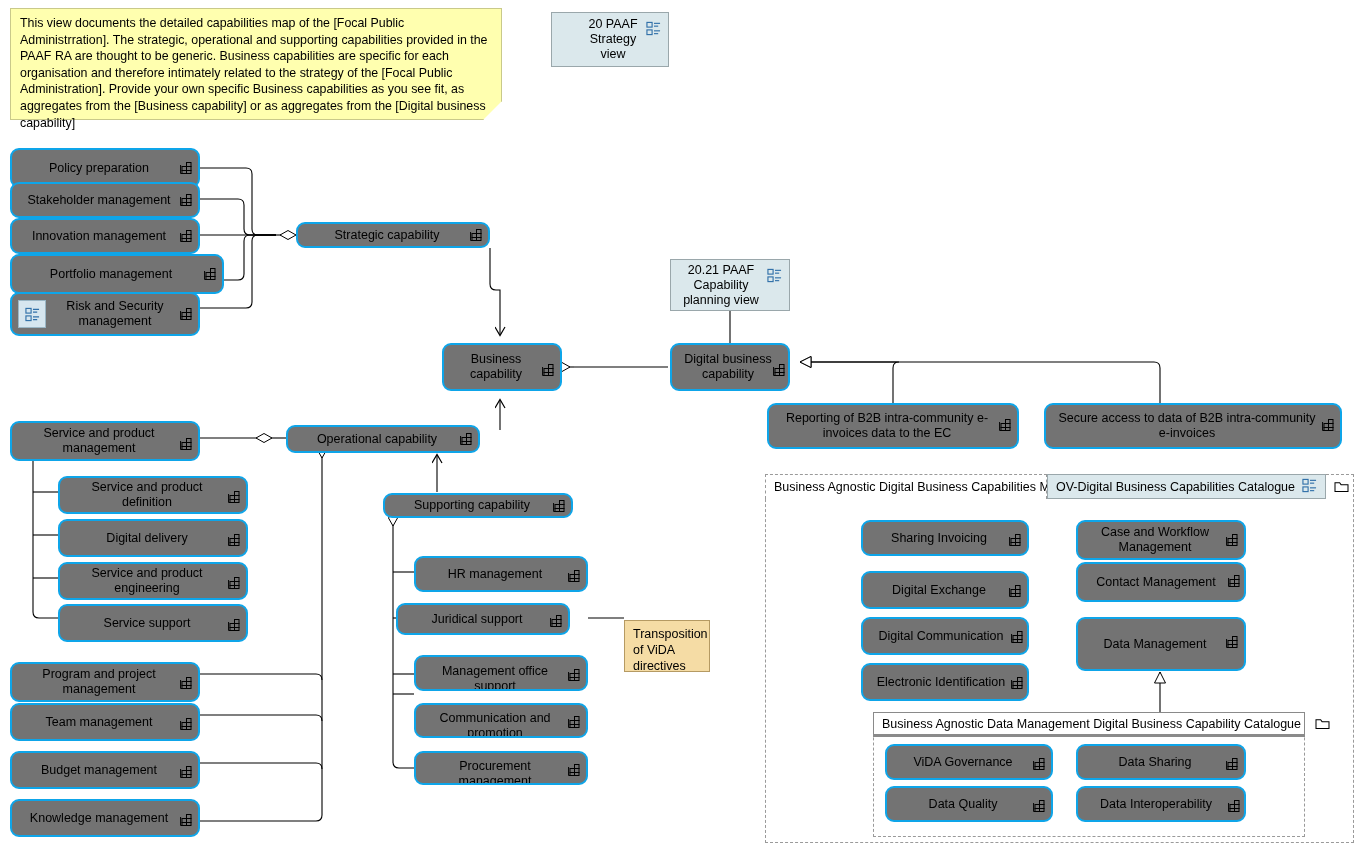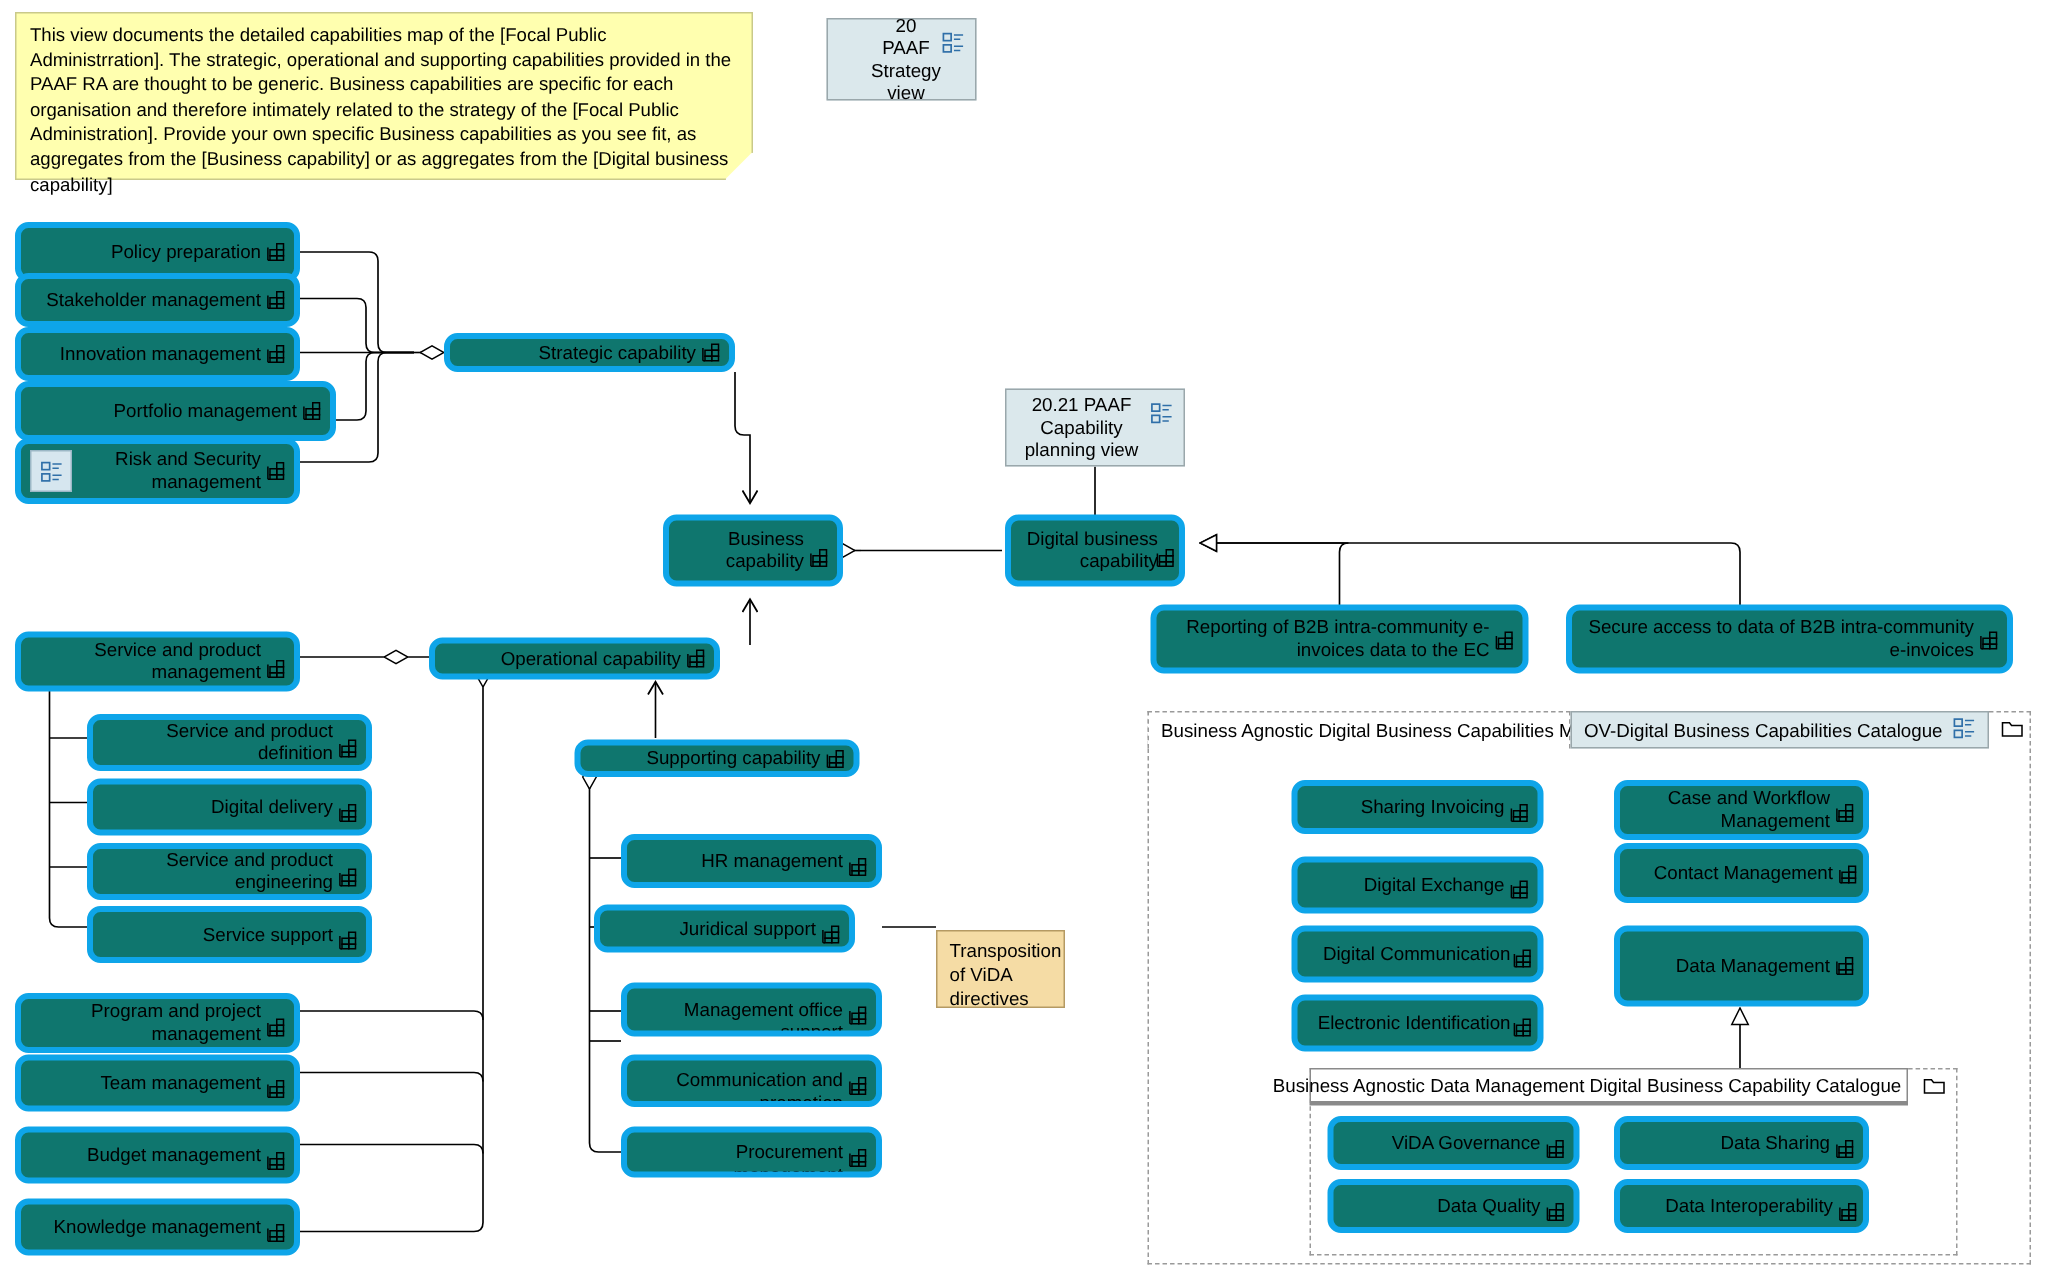--- a/index.html
+++ b/index.html
@@ -13,27 +13,27 @@
   }
   #canvas{position:absolute;left:0;top:0;width:1365px;height:855px;}
 
   
   #wires{position:absolute;left:0;top:0;width:1365px;height:855px;pointer-events:none;}
 
   
   .cap{
     position:absolute;
     box-sizing:border-box;
-    background:#0f766e;
-    border:4px solid #0ea5e9;
+    background:#737373;
+    border:2px solid #0ea5e9;
     border-radius:9px;
     display:flex;
     align-items:center;
     justify-content:center;
-    text-align:right;
+    text-align:center;
     font-size:12.5px;
     line-height:15px;
     padding:0 22px 0 10px;
     overflow:hidden;
     z-index:3;
   }
   .cap.hasviewicon{padding-left:42px;}
   .cap .lbl{display:block;width:100%;}
 
   
@@ -195,21 +195,21 @@
 
       <path d="M1160,722 V672" marker-end="url(#trihollow)"></path>
     </g>
   </svg>
 
   <div class="note" style="left:10px;top:8px;width:492px;height:112px;">
     <span>This view documents the detailed capabilities map of the [Focal Public Administrration]. The strategic, operational and supporting capabilities provided in the PAAF RA are thought to be generic. Business capabilities are specific for each organisation and therefore intimately related to the strategy of the [Focal Public Administration]. Provide your own specific Business capabilities as you see fit, as aggregates from the [Business capability] or as aggregates from the [Digital business capability]</span>
     <span class="fold"></span>
   </div>
 
-  <div class="viewbox" style="left:551px;top:12px;width:100px;height:55px;padding-left:32px;">
+  <div class="viewbox" style="left:551px;top:12px;width:118px;height:55px;padding-left:32px;">
     <span style="white-space:pre-line;">20 PAAF
 Strategy view</span>
     <span class="vicon">
       <svg class="viewicon" viewBox="0 0 16 16">
         <rect x="1" y="1.5" width="5.5" height="5" fill="none" stroke="#2f6fa8" stroke-width="1.2"></rect>
         <rect x="1" y="9.5" width="5.5" height="5" fill="none" stroke="#2f6fa8" stroke-width="1.2"></rect>
         <line x1="8.5" y1="2.5" x2="15" y2="2.5" stroke="#2f6fa8" stroke-width="1.2"></line>
         <line x1="8.5" y1="5.5" x2="13" y2="5.5" stroke="#2f6fa8" stroke-width="1.2"></line>
         <line x1="8.5" y1="10.5" x2="15" y2="10.5" stroke="#2f6fa8" stroke-width="1.2"></line>
         <line x1="8.5" y1="13.5" x2="13" y2="13.5" stroke="#2f6fa8" stroke-width="1.2"></line>
@@ -825,21 +825,21 @@
             <rect x="7.5" y="9.5" width="4.5" height="3"></rect>
         <rect x="3" y="9.5" width="4.5" height="3"></rect>
         <line x1="1.6" y1="4" x2="1.6" y2="12.5"></line>
             <line x1="1.6" y1="12.5" x2="3" y2="12.5"></line>
       </g>
         </svg>
     </span>
   </div>
 
   <div class="group" style="left:873px;top:712px;width:432px;height:125px;"></div>
-  <div class="group-hdr solid" style="left:873px;top:712px;width:399px;border-style:solid;border-color:#8a8a8a;justify-content:center;">
+  <div class="group-hdr solid" style="left:873px;top:712px;width:432px;border-style:solid;border-color:#8a8a8a;justify-content:flex-start;">
     <span>Business Agnostic Data Management Digital Business Capability Catalogue</span>
     <span style="margin-left:14px;display:flex;">
       <svg class="foldericon" viewBox="0 0 16 14">
         <path d="M1,3 L1,12.5 L15,12.5 L15,5 L7.5,5 L6,3 Z" fill="none" stroke="#000" stroke-width="1.1"></path>
       </svg>
     </span>
   </div>
 
   <div class="cap" style="left:885px;top:744px;width:168px;height:36px;">
     <span class="lbl">ViDA Governance</span>

